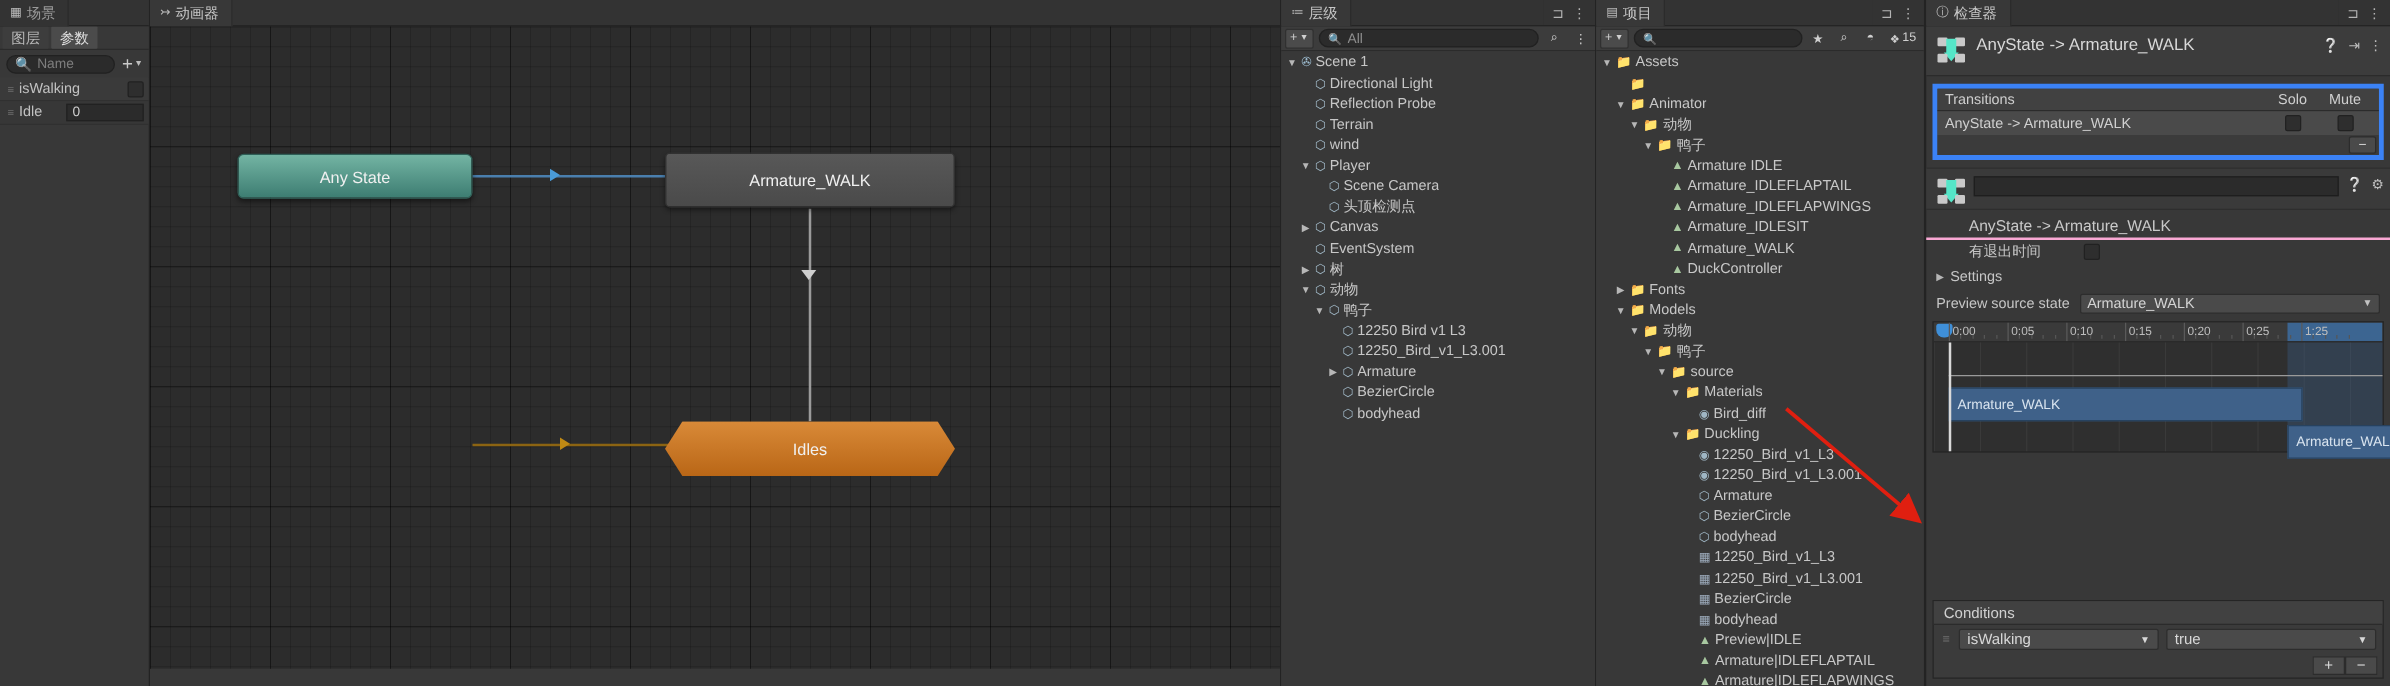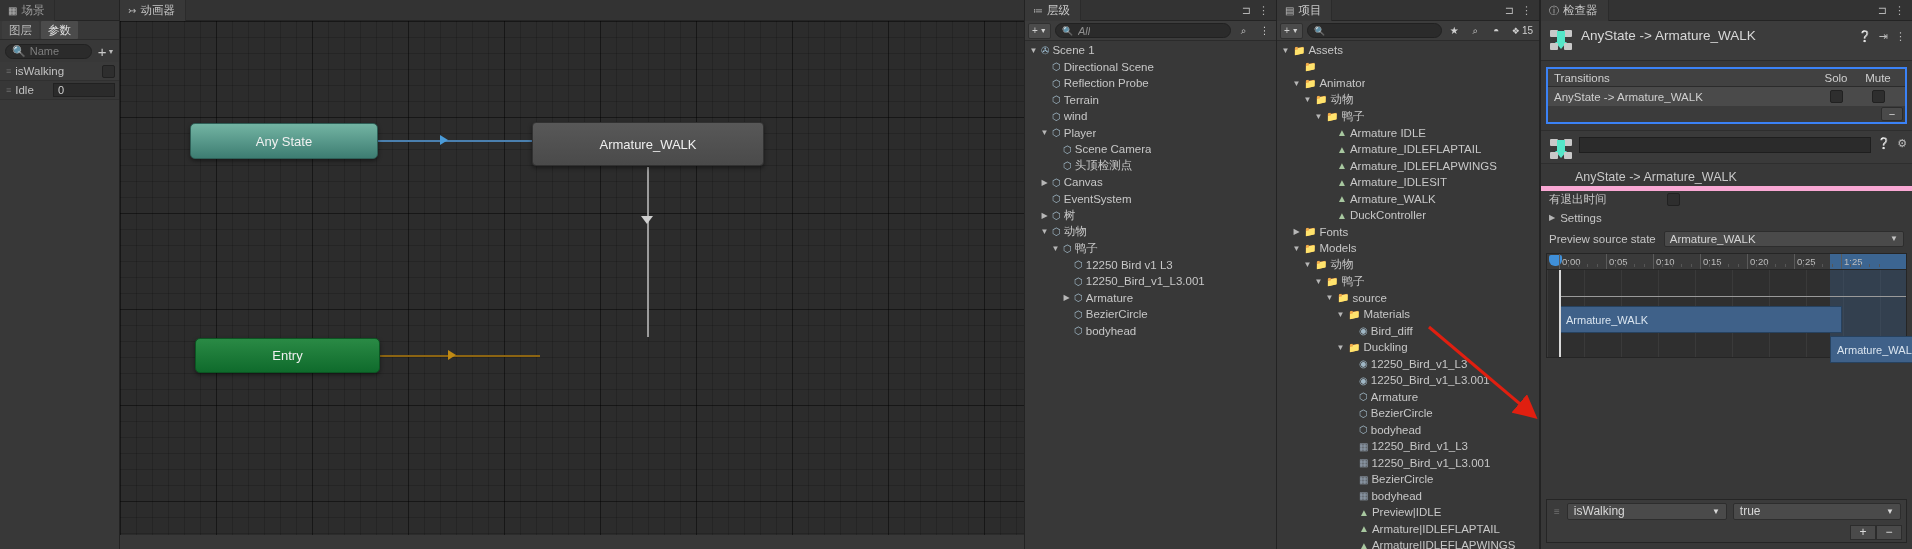--- a/index.html
+++ b/index.html
@@ -38,21 +38,21 @@
     height:16px; min-width:17px; background:#4b4b4b; border:1px solid #303030;
     border-radius:2px; display:flex; align-items:center; justify-content:center;
     color:#d0d0d0; font-size:10px; padding:0 3px;
   }
   .searchbox{
     flex:1; height:15px; background:#2b2b2b; border:1px solid #212121;
     border-radius:8px; display:flex; align-items:center; gap:4px;
     padding:0 7px; color:#8e8e8e; font-size:11px; min-width:0;
   }
   .searchbox .sico{ color:#9a9a9a; font-size:9px; }
-  .searchbox .txt{ overflow:hidden; white-space:nowrap;font-style:italic; }
+  .searchbox .txt{ overflow:hidden; white-space:nowrap; }
 
   
   .leftcol{ width:120px; flex:0 0 120px; background:#383838; border-right:1px solid #232323; }
   .subtabs{
     height:19px; background:#383838; display:flex; align-items:stretch;
     padding-left:2px; border-bottom:1px solid #2b2b2b;
   }
   .subtab{
     padding:0 7px; display:flex; align-items:center; font-size:11.5px; color:#b9b9b9;
     background:#3d3d3d; margin-right:2px; border-radius:1px;
@@ -172,21 +172,21 @@
   .transicon .b2{ left:1px; top:15px; width:8px; height:7px; }
   .transicon .b2b{ position:absolute; left:15px; top:15px; width:8px; height:7px; background:#c9c9c9; border-radius:1px;}
   .transicon .ar{ position:absolute; left:8px; top:3px; width:8px; height:12px; background:#55e6c8; }
   .transicon .art{ position:absolute; left:6px; top:14px; width:0;height:0;
      border-left:6px solid transparent;border-right:6px solid transparent;border-top:7px solid #55e6c8; }
   .insphead .ttl{ flex:1; min-width:0; }
   .insphead .t1{ color:#d8d8d8; font-size:13.5px; line-height:16px; }
   .insphead .t2{ color:#c3c3c3; font-size:12.5px; line-height:16px; }
   .insphead .icons{ display:flex; gap:7px; align-items:center; color:#bdbdbd; font-size:11px; padding-top:2px;}
 
-  .box{ margin:6px 5px 0 5px; border:2px solid #3b82f6; background:#3b3b3b; }
+  .box{ margin:6px 5px 0 5px; border:4px solid #3b82f6; background:#3b3b3b; }
   .boxhdr{ height:18px; background:#414141; display:flex; align-items:center; padding:0 6px; color:#cfcfcf; font-size:11.5px; border-bottom:1px solid #2b2b2b;}
   .boxhdr .grow{ flex:1; }
   .boxhdr .solo,.boxhdr .mute{ width:42px; text-align:center; }
   .listrow{ height:19px; display:flex; align-items:center; padding:0 6px; color:#cfcfcf; font-size:11.5px; background:#4a4a4a; }
   .listrow .grow{ flex:1; }
   .listrow .cc{ width:42px; display:flex; justify-content:center; }
   .minibtnrow{ height:16px; display:flex; justify-content:flex-end; align-items:center; gap:0; background:#3b3b3b; }
   .minibtn{ width:22px; height:14px; margin-right:2px; background:#4a4a4a; border:1px solid #2c2c2c; border-radius:2px;
             display:flex; align-items:center; justify-content:center; color:#d6d6d6; font-size:11px;}
 
@@ -300,22 +300,22 @@
 
       <div class="edge vert" style="left:527px;top:146px;height:170px;"></div>
       <div class="arrow down" style="left:521px;top:195px;"></div>
 
       <div class="node anystate" style="left:70px;top:102px;width:188px;height:36px;">
         <span>Any State</span>
       </div>
       <div class="node gray" style="left:412px;top:101px;width:232px;height:44px;">
         <span>Armature_WALK</span>
       </div>
-      <div class="node entry" style="left:75px;top:317px;width:185px;height:35px;">
-        <span>Entry</span>
+      <div class="node hex" style="left:412px;top:316px;width:232px;height:44px;">
+        <span>Idles</span>
       </div>
     </div>
 
   </div>
 
   <div class="panel hiercol">
     <div class="tabbar">
       <div class="tab">
         <span class="ico">≔</span>
         <span>层级</span>
@@ -340,21 +340,21 @@
     </div>
     <div class="treewrap" id="hierarchy-tree">
         <div class="trow" style="padding-left: 4px;">
           <span class="fold">▼</span>
           <span class="gi scenei">✇</span>
           <span class="lbl">Scene 1</span>
         </div>
         <div class="trow" style="padding-left: 15px;">
           <span class="fold"></span>
           <span class="gi cube">⬡</span>
-          <span class="lbl">Directional Scene</span>
+          <span class="lbl">Directional Light</span>
         </div>
         <div class="trow" style="padding-left: 15px;">
           <span class="fold"></span>
           <span class="gi cube">⬡</span>
           <span class="lbl">Reflection Probe</span>
         </div>
         <div class="trow" style="padding-left: 15px;">
           <span class="fold"></span>
           <span class="gi cube">⬡</span>
           <span class="lbl">Terrain</span>
@@ -682,21 +682,21 @@
           <span class="b2b"></span>
       </div>
       <div class="namefield"></div>
       <div style="display:flex;gap:6px;align-items:center;color:#bdbdbd;font-size:11px;">
         <span>❔</span>
         <span>⚙</span>
       </div>
     </div>
     <div class="subname">AnyState -&gt; Armature_WALK</div>
 
-    <div class="prow" style="border-top:5px solid #f9a8d4;">
+    <div class="prow" style="border-top:2px solid #f9a8d4;text-align:center;">
       <span class="plabel w">有退出时间</span>
       <span class="chk"></span>
     </div>
     <div class="prow">
       <span class="foldlbl">
         <span class="tri">▶</span>
         <span>Settings</span>
       </span>
     </div>
     <div class="prow">
@@ -761,20 +761,23 @@
           <span>Armature_WALK</span>
         </div>
         <div class="clipbar" style="left:283px;right:-30px;top:66px;">
           <span>Armature_WALK</span>
         </div>
         <div class="playhead" style="left:12px;"></div>
       </div>
     </div>
 
     <div class="condbox">
+      <div class="condhdr">
+        <span>Conditions</span>
+      </div>
       <div class="condrow">
         <span class="grip2">≡</span>
         <span class="dd2" style="width:160px;">
           <span>isWalking</span>
           <span class="cv">▼</span>
         </span>
         <span class="dd2" style="flex:1;">
           <span>true</span>
           <span class="cv">▼</span>
         </span>

